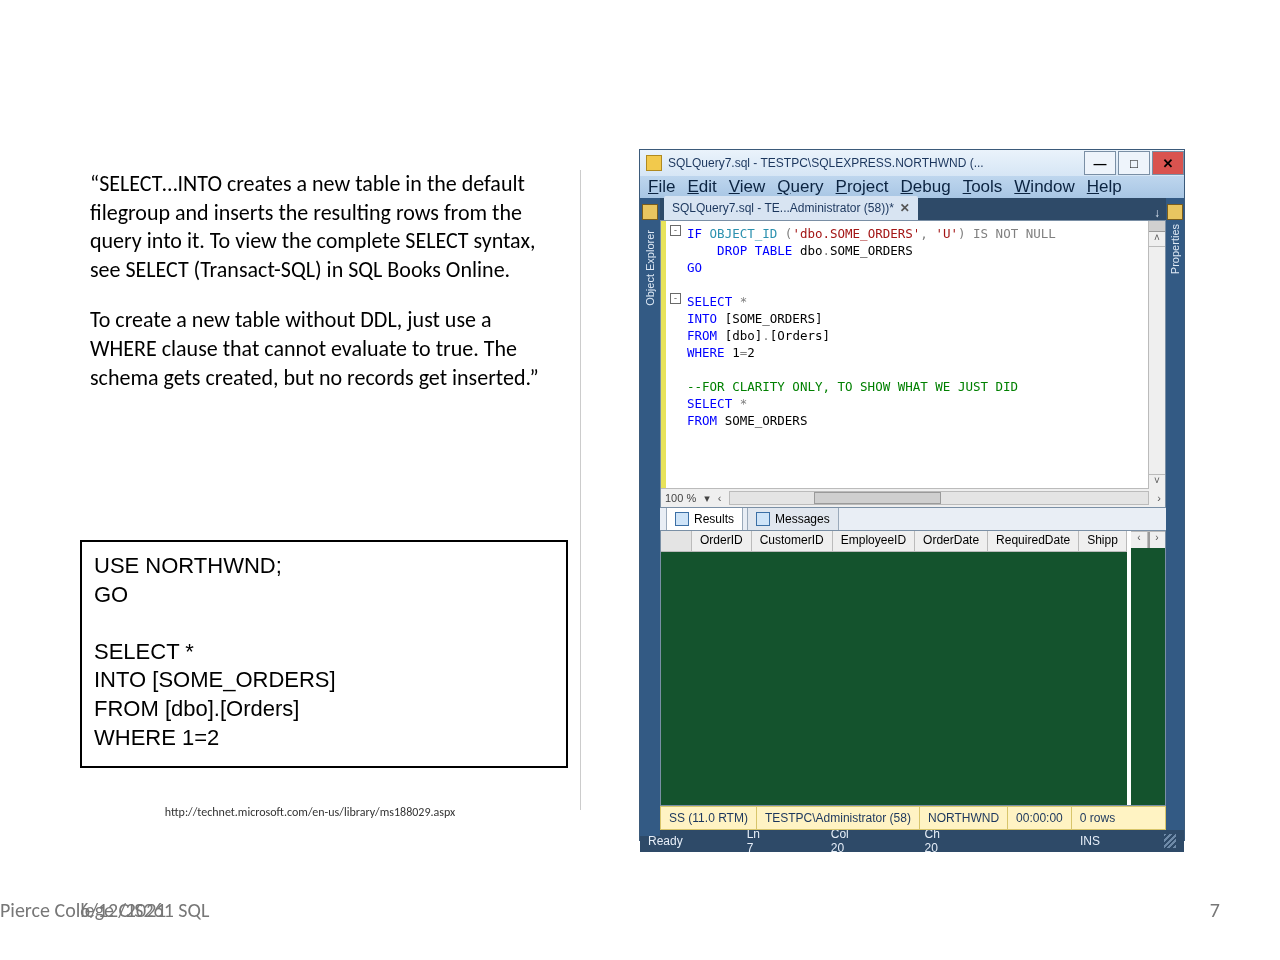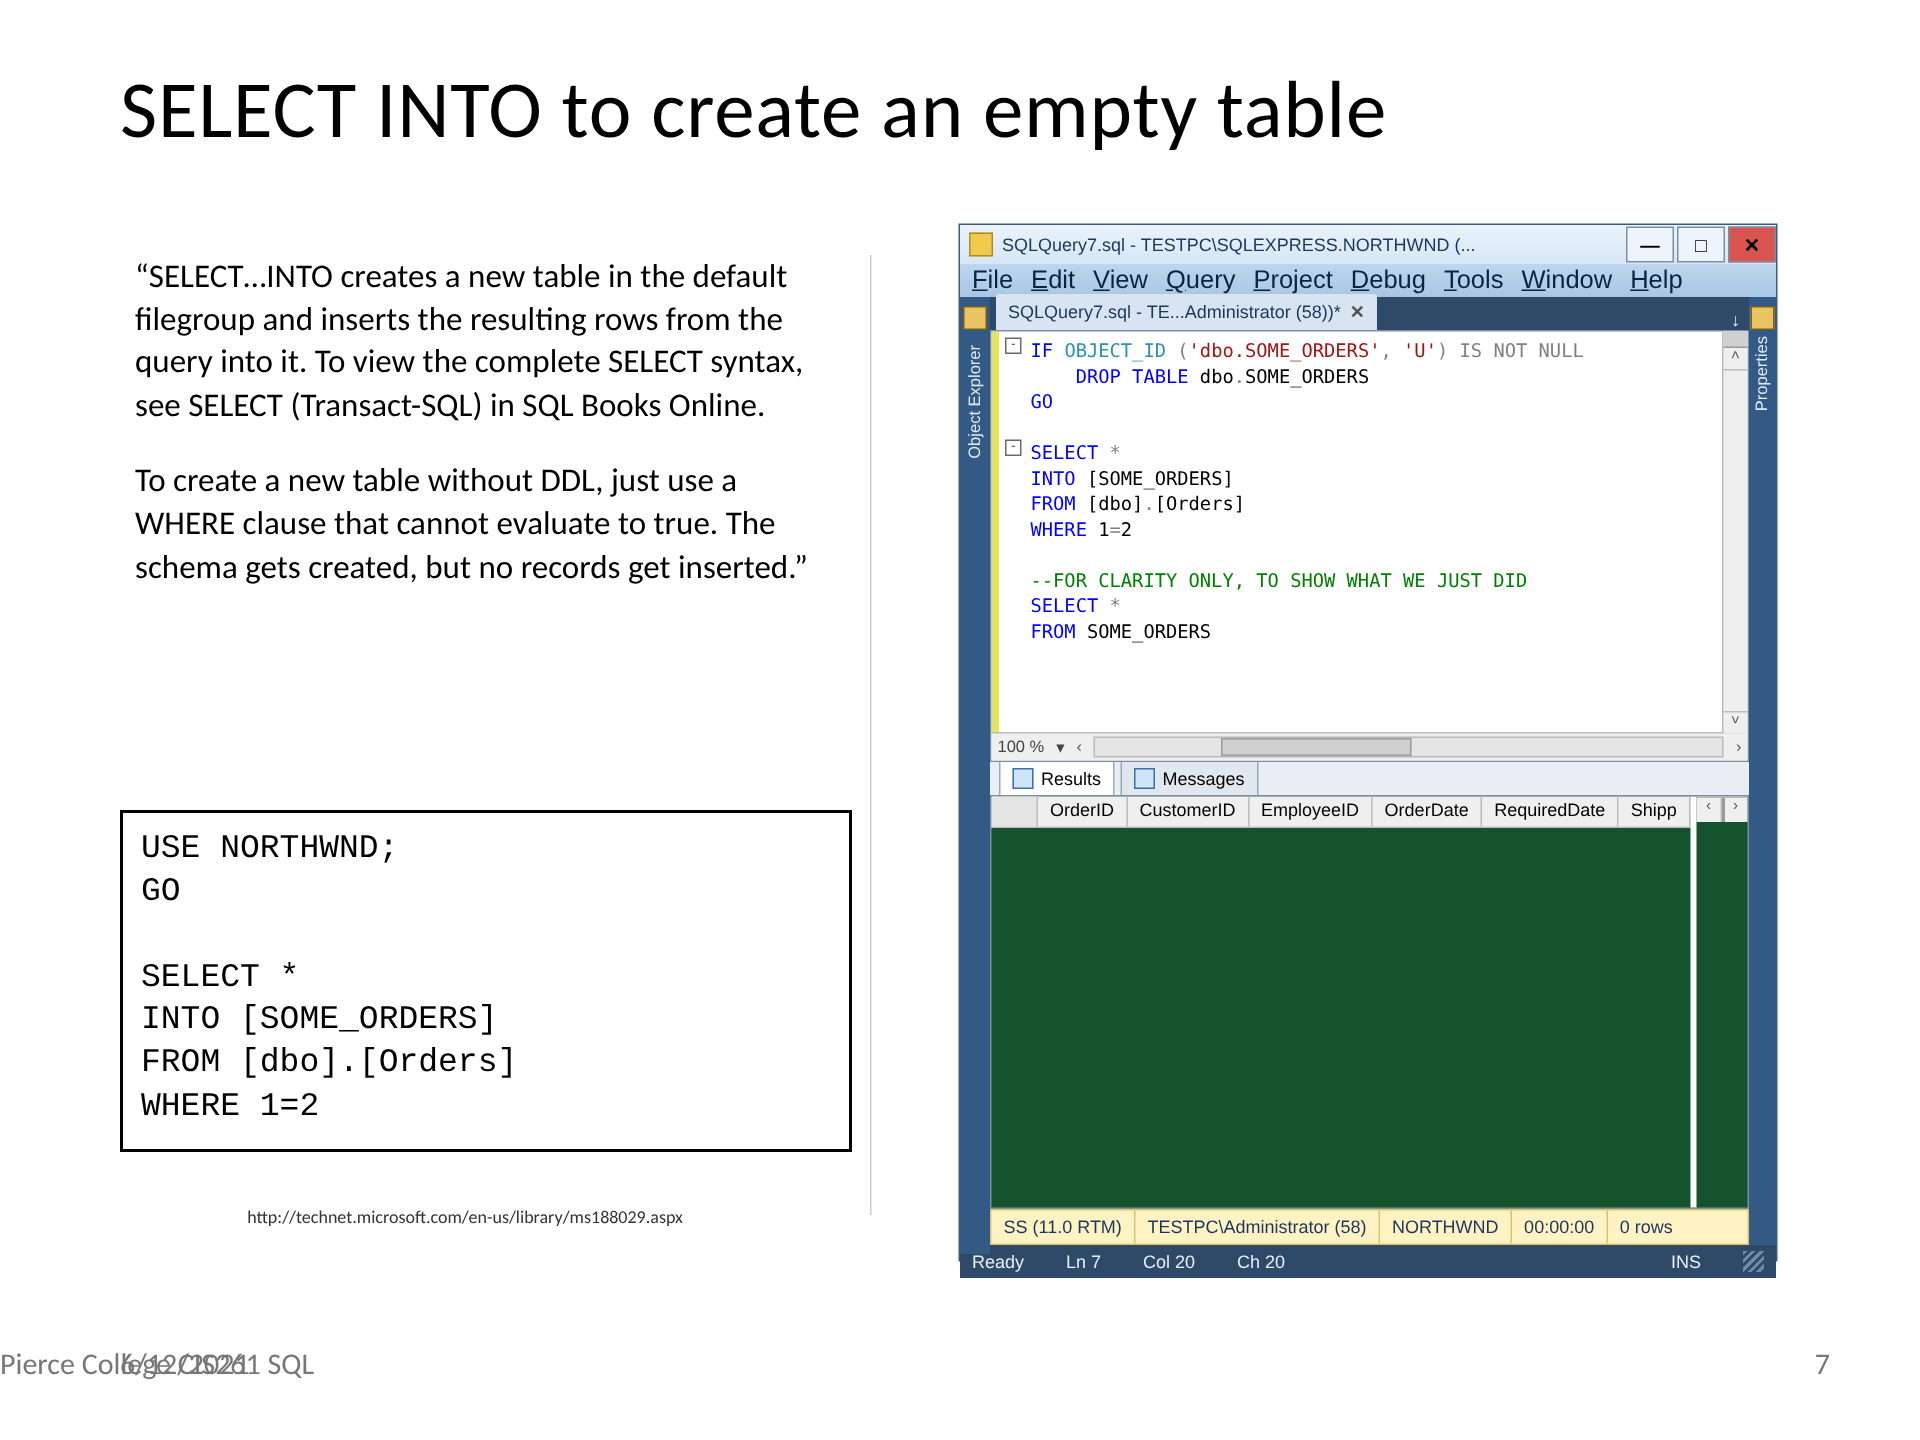--- a/index.html
+++ b/index.html
@@ -1,20 +1,20 @@
 <!DOCTYPE html>
 <html><head>
 <meta charset="utf-8">
 <style>
 html,body{margin:0;padding:0;width:1280px;height:960px;background:#fff;font-family:"Calibri","Segoe UI",Arial,sans-serif;color:#000;position:relative}
 .slide{position:absolute;inset:0}
 .title{position:absolute;left:80px;top:40px;font-size:54px;font-weight:400;letter-spacing:.5px}
 .body-left{position:absolute;left:80px;top:170px;width:470px;font-size:22px;line-height:1.3}
 .body-left p{margin:0 0 22px 10px}
-.code-box{position:absolute;left:80px;top:540px;width:460px;border:2px solid #000;padding:10px 12px 14px;font-size:22px;line-height:1.3;white-space:pre-wrap;font-family:Liberation Mono, monospace}
+.code-box{position:absolute;left:80px;top:540px;width:460px;border:2px solid #000;padding:10px 12px 14px;font-size:22px;line-height:1.3;white-space:pre-wrap;font-family:Liberation Sans, sans-serif}
 .cite{position:absolute;left:80px;top:805px;width:460px;text-align:center;font-size:12px;color:#333}
 .vsep{position:absolute;left:580px;top:170px;width:1px;height:640px;background:#ccc}
 .footer-date{position:absolute;left:80px;bottom:38px;font-size:20px;color:#777}
 .footer-center{position:absolute;left:0;right:0;bottom:38px;text-align:left;font-size:20px;color:#777}
 .footer-page{position:absolute;right:60px;bottom:38px;font-size:20px;color:#777}
 
 
 .ssms{position:absolute;left:640px;top:150px;width:544px;height:690px;font-family:"Segoe UI",Tahoma,sans-serif;font-size:12px;color:#000;box-shadow:0 0 0 1px #3b5a7a}
 .ssms .titlebar{height:26px;background:linear-gradient(#eaf3fb,#d6e6f5);display:flex;align-items:center;padding-left:6px}
 .ssms .titlebar .appicon{width:14px;height:14px;background:#f2c94c;border:1px solid #b08a20;margin-right:6px}
@@ -64,35 +64,34 @@
 .gscrollx{height:16px;border-top:1px solid #bbb;background:#efefef;display:flex}
 .gscrollx .arrow{width:16px;border-right:1px solid #bbb;text-align:center;font-size:10px;color:#555}
 .gscrollx .track{flex:1;position:relative}
 .gscrollx .thumb{position:absolute;left:0;width:22%;top:0;bottom:0;background:#cfcfcf;border:1px solid #9a9a9a}
 .gscrollx .arrowr{width:16px;border-left:1px solid #bbb;text-align:center;font-size:10px;color:#555}
 
 .conn-status{height:22px;background:#fff3c3;border:1px solid #d8c56a;display:flex;align-items:center;font-size:12px;color:#1b365d}
 .conn-status span{padding:0 8px;border-right:1px solid #d8c56a;height:100%;display:flex;align-items:center}
 .conn-status span:last-child{border-right:none}
 
-.statusbar{height:22px;background:#2e4a68;color:#e6eef8;display:flex;align-items:center;font-size:12px;padding:0 8px;gap:28px}
+.statusbar{height:22px;background:#2e4a68;color:#e6eef8;display:flex;align-items:center;font-size:12px;padding:0 8px;gap:64px}
 .statusbar .grow{flex:1}
 .statusbar .grip{width:14px;height:14px;background:repeating-linear-gradient(135deg,#6e8aa8 0 2px,transparent 2px 4px)}
 .editor-wrap .rscroll{position:absolute;right:0;top:0;width:16px;height:calc(100% - 18px);background:#efefef;border-left:1px solid #bbb}
 .editor-wrap{position:relative}
 .editor-wrap .rscroll .up,.editor-wrap .rscroll .dn{height:14px;text-align:center;font-size:10px;color:#555;border-bottom:1px solid #bbb}
 .editor-wrap .rscroll .dn{position:absolute;bottom:0;width:100%;border-top:1px solid #bbb;border-bottom:none}
 .editor-wrap .rscroll .split{height:10px;background:#d0d0d0;border-bottom:1px solid #999}
 </style>
 </head>
 <body>
 
 <div class="slide">
 
-  <div class="title">SELECT INTO to create an empty table</div>
 
   <div class="body-left">
     <p>“SELECT…INTO creates a new table in the default filegroup and inserts the resulting rows from the query into it. To view the complete SELECT syntax, see SELECT (Transact-SQL) in SQL Books Online.</p>
     <p>To create a new table without DDL, just use a WHERE clause that cannot evaluate to true. The schema gets created, but no records get inserted.”</p>
   </div>
 
   <div class="code-box">USE NORTHWND;
 GO
 
 SELECT *

